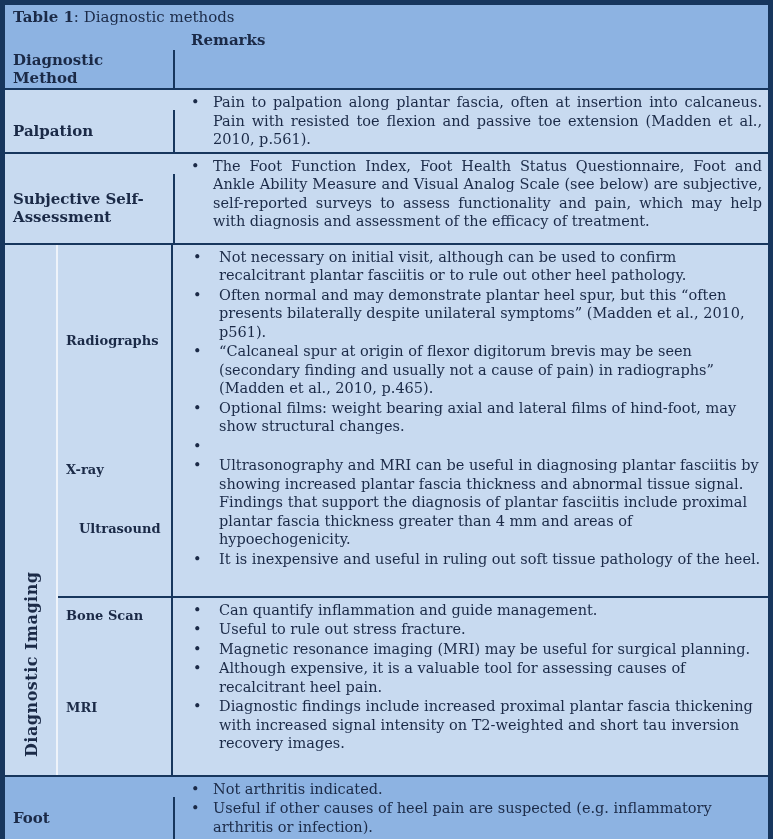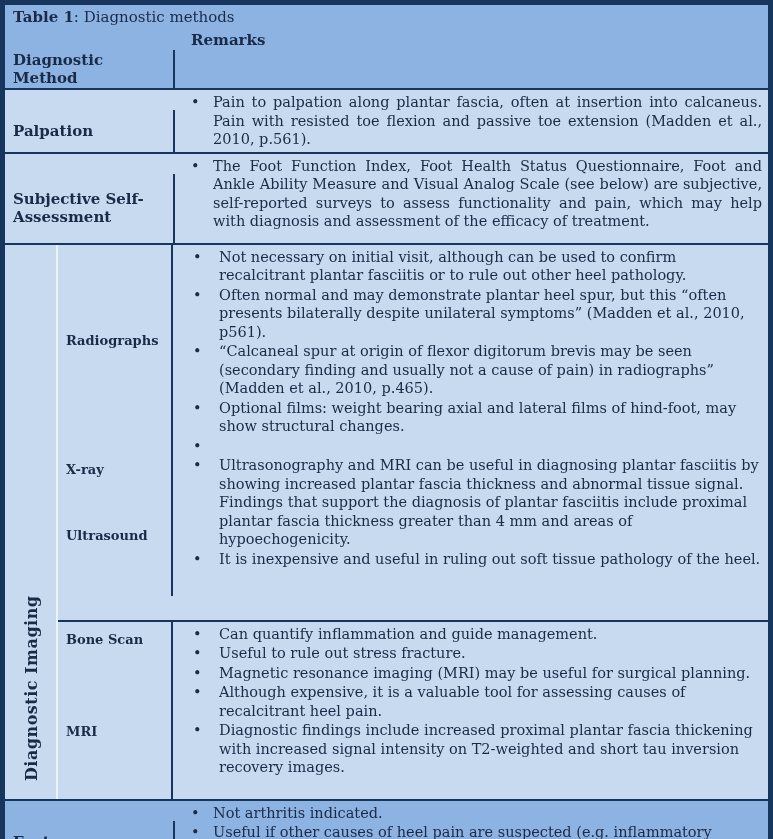--- a/index.html
+++ b/index.html
@@ -21,21 +21,21 @@
   ul.blist{list-style:none;}
   ul.blist li{display:grid;grid-template-columns:26px 1fr;margin:1px 0;}
   ul.blist li .dot{text-align:left;padding-left:4px;}
   .just li .txt{text-align:justify;}
   
   .imaging{border-bottom:2px solid var(--navy);display:flex;}
   .vcol{flex:0 0 53px;width:53px;border-right:2px solid var(--white_line);position:relative;overflow:visible;}
   .vlabel{position:absolute;left:2px;top:calc(100% - 12px);width:520px;height:50px;line-height:50px;transform:rotate(-90deg);transform-origin:0 0;font-weight:bold;font-size:16px;letter-spacing:0.5px;padding-left:6px;white-space:nowrap;}
   .imaging-main{flex:1;display:flex;flex-direction:column;}
   .subrow{display:flex;align-items:stretch;}
-  .subrow + .subrow{border-top:2px solid var(--navy);margin-top:24px;}
+  .subrow + .subrow{border-top:2px solid var(--navy);}
   .subcol{flex:0 0 115px;width:115px;border-right:2px solid var(--navy);position:relative;font-weight:bold;font-size:13px;}
   .subcol .slabel{position:absolute;left:8px;white-space:nowrap;}
   .s1{min-height:351px;}
   .s2{min-height:179px;}
   .imaging .remarks{padding-left:16px;}
   .imaging ul.blist li{grid-template-columns:30px 1fr;}
   .labs-row{background:var(--header_bg);border-bottom:2px solid var(--navy);min-height:58px;}
   .emg-row{background:var(--row_bg);min-height:20px;border-bottom:0;}
   .pal-row{min-height:55px;}
   .subj-row{min-height:91px;}
@@ -82,21 +82,21 @@
     <div class="imaging">
       <div class="vcol">
         <div class="vlabel">Diagnostic Imaging</div>
       </div>
       <div class="imaging-main">
 
         <div class="subrow s1">
           <div class="subcol">
             <span class="slabel" style="top:88px;">Radiographs</span>
             <span class="slabel" style="top:197px;margin-top:20px;">X-ray</span>
-            <span class="slabel" style="top:283px;">Ultrasound</span>
+            <span class="slabel" style="top:276px;margin-left:13px;">Ultrasound</span>
           </div>
           <div class="c2 remarks">
             <ul class="blist">
               <li>
                   <span class="dot">•</span>
                   <span class="txt">Not necessary on initial visit, although can be used to confirm recalcitrant plantar fasciitis or to rule out other heel pathology.</span>
                 </li>
               <li>
                   <span class="dot">•</span>
                   <span class="txt">Often normal and may demonstrate plantar heel spur, but this “often presents bilaterally despite unilateral symptoms” (Madden et al., 2010, p561).</span>

